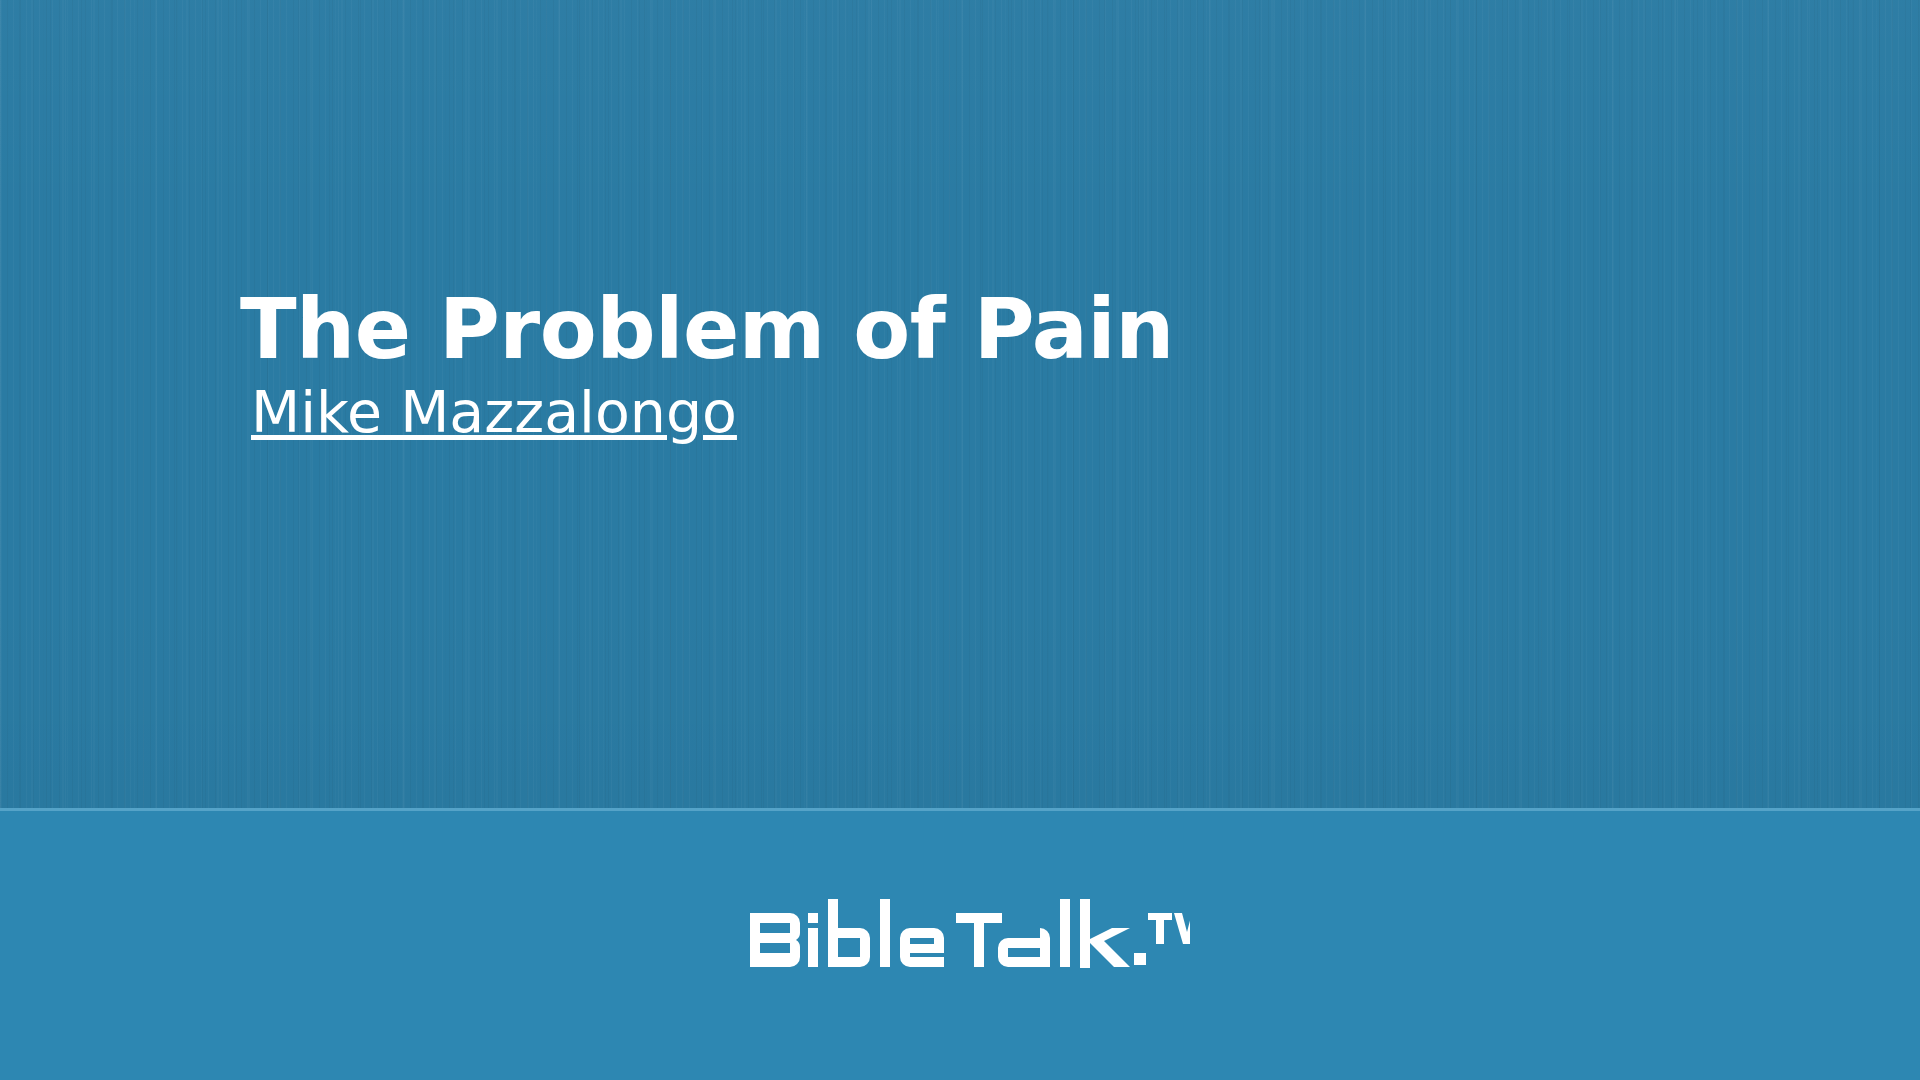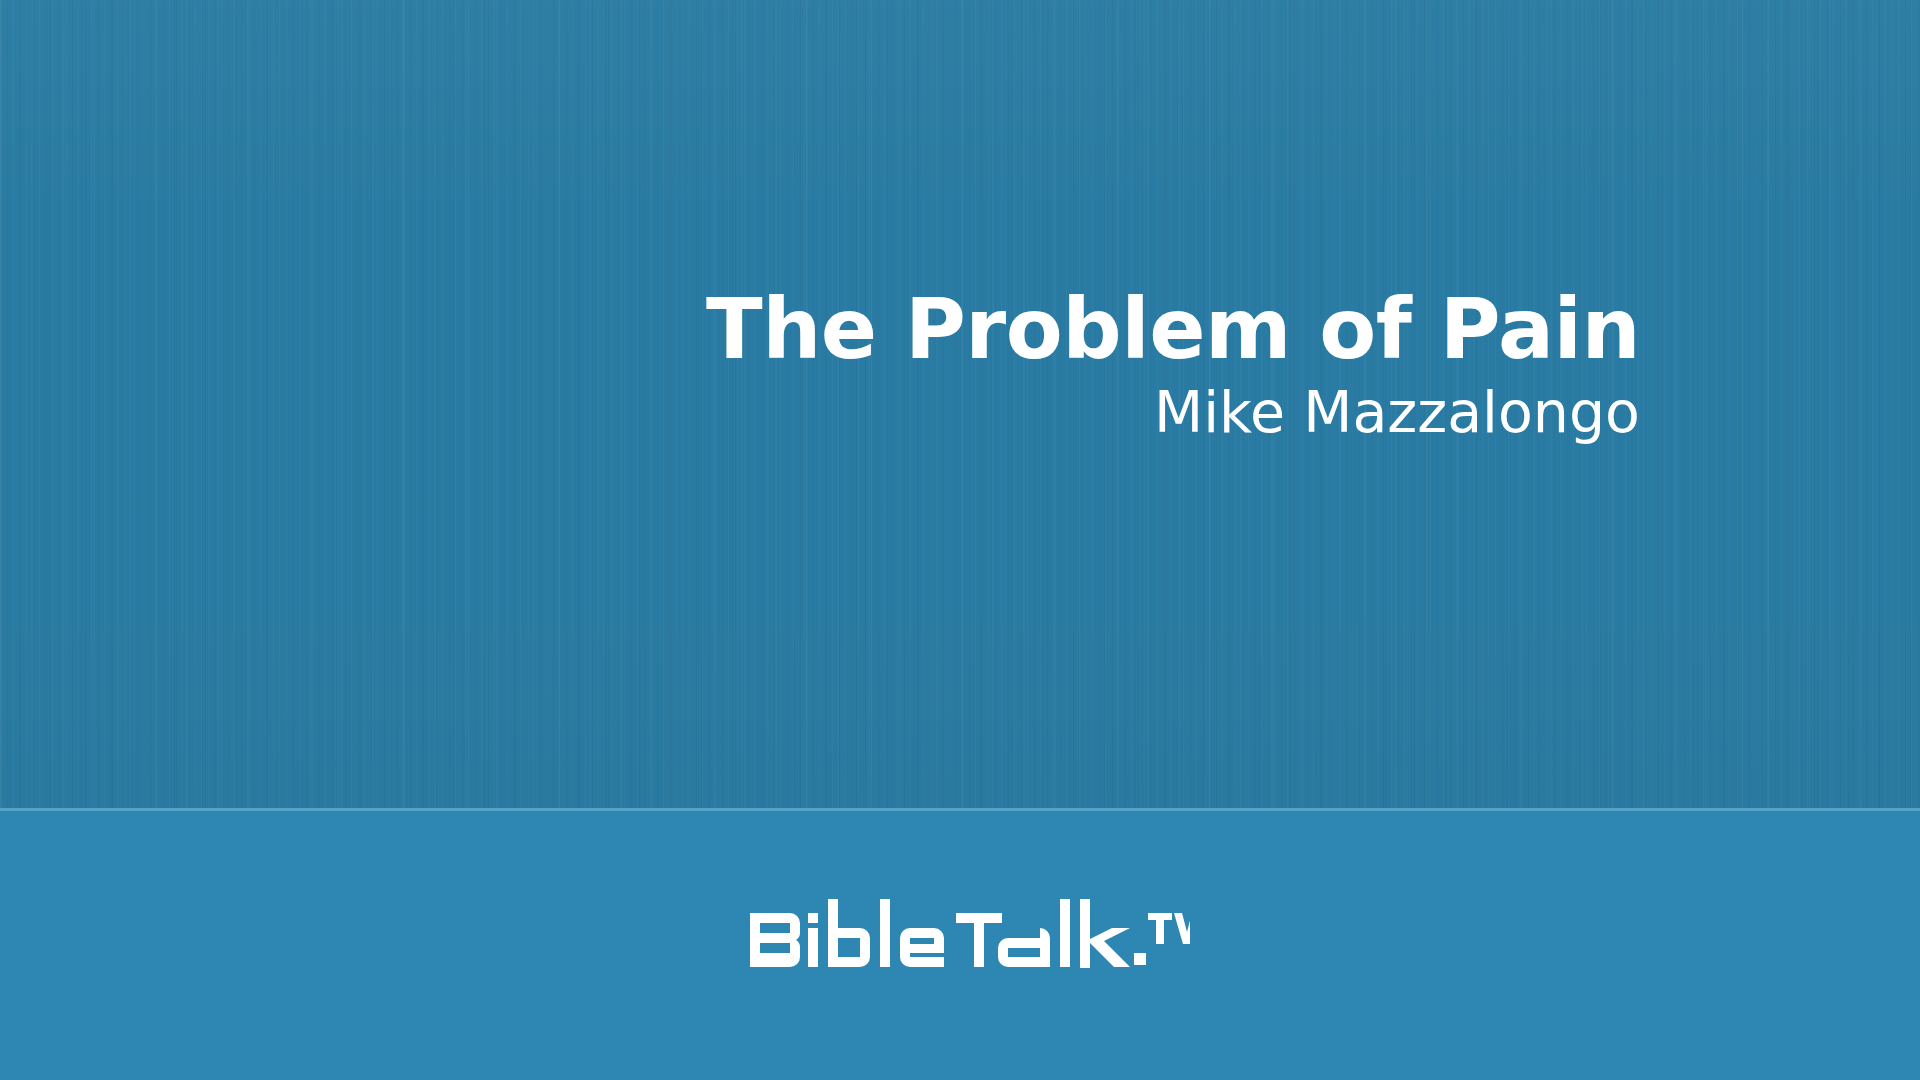--- a/index.html
+++ b/index.html
@@ -89,21 +89,20 @@
       rgba(0,0,0,0.020) 100%
     );
   }
 
   
   .titleblock {
     position: absolute;
     left: 240px;
     top: 288px;
     width: 1400px;
-    text-align: right;
   }
 
   .slide-title {
     margin: 0;
     font-family: "DejaVu Sans", sans-serif;
     font-weight: 700;
     font-size: 83px;
     line-height: 1.02;
     letter-spacing: -0.5px;
     color: #ffffff;
@@ -112,20 +111,21 @@
 
   .slide-subtitle {
     margin: 10px 0 0 11px;
     font-family: "DejaVu Sans", sans-serif;
     font-weight: 400;
     font-size: 57px;
     line-height: 1.04;
     letter-spacing: 0px;
     color: #ffffff;
     white-space: nowrap;
+    text-decoration: underline;
   }
 
   
   .divider {
     position: absolute;
     left: 0;
     top: 808px;
     width: 1920px;
     height: 3px;
     background: #55a3c8;

